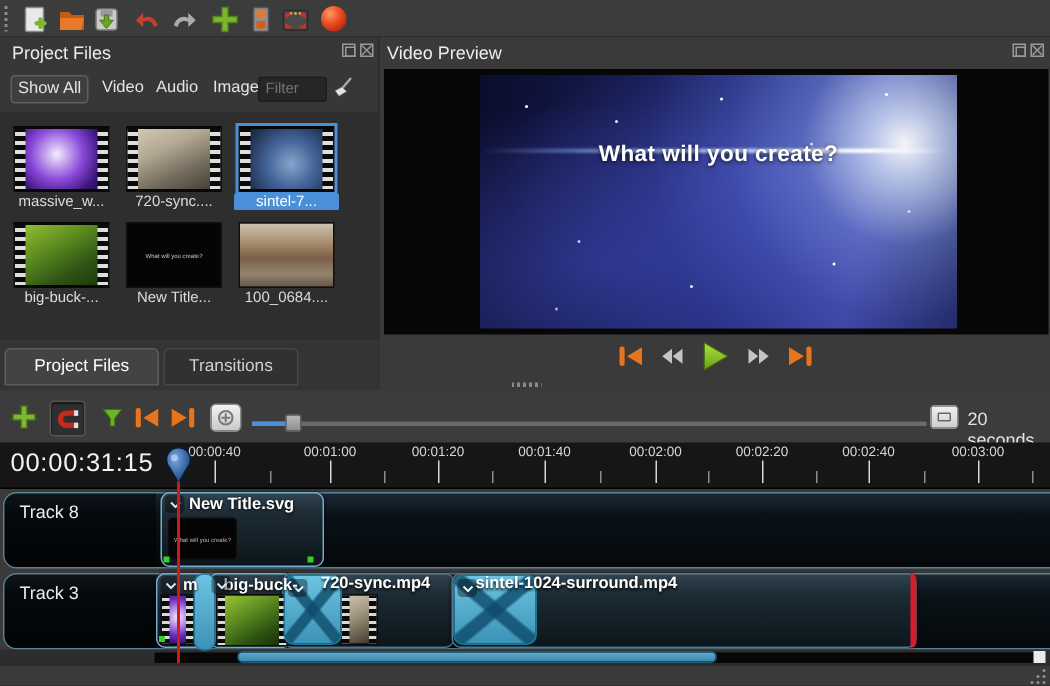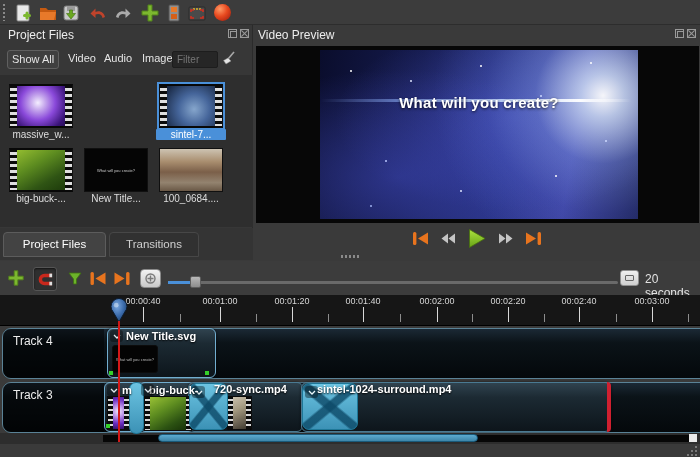--- a/index.html
+++ b/index.html
@@ -207,20 +207,24 @@
             <line x1="13" y1="1" x2="7" y2="8" stroke="#a8a8a8" stroke-width="1.6"></line>
             <path d="M7 7 L10 10 L5 13 L2.5 9.5 Z" fill="#e4e4e4" stroke="#8a8a8a" stroke-width="0.5"></path>
           </svg>
       </span>
     </div>
 
     <div class="files-area">
       <div class="file-item" style="left:6px;top:9px">
         <div class="thumb film th-massive"></div>
         <div class="file-label">massive_w...</div>
+      </div>
+      <div class="file-item" style="left:81px;top:9px">
+        <div class="thumb film th-720"></div>
+        <div class="file-label">720-sync....</div>
       </div>
       <div class="file-item" style="left:156px;top:9px">
         <div class="thumb film th-sintel selthumb"></div>
         <div class="file-label sel">sintel-7...</div>
       </div>
       <div class="file-item" style="left:6px;top:73px">
         <div class="thumb film th-bigbuck"></div>
         <div class="file-label">big-buck-...</div>
       </div>
       <div class="file-item" style="left:81px;top:73px">
@@ -359,24 +363,25 @@
     <div class="tick" style="left:579px"></div>
       <div class="tick" style="left:652px"></div>
     <div class="tick minor" style="left:180px"></div>
       <div class="tick minor" style="left:256px"></div>
     <div class="tick minor" style="left:328px"></div>
       <div class="tick minor" style="left:400px"></div>
     <div class="tick minor" style="left:472px"></div>
       <div class="tick minor" style="left:544px"></div>
     <div class="tick minor" style="left:616px"></div>
       <div class="tick minor" style="left:688px"></div>
+    <div class="cur-time">00:00:31:15</div>
   </div>
 
   <div class="track" style="top:328px">
-    <span class="track-label">Track 4</span>
+    <span class="track-label">Track 8</span>
   </div>
   <div class="track" style="top:382px">
     <span class="track-label">Track 3</span>
   </div>
 
   <div class="clipbase" style="left:107px;top:328px;width:109px;height:50px">
     <span class="chev" style="left:2px">
       <svg width="8" height="5" viewBox="0 0 8 5">
           <path d="M1 1 L4 4 L7 1" fill="none" stroke="#dfe9ee" stroke-width="1.3"></path>
         </svg>

